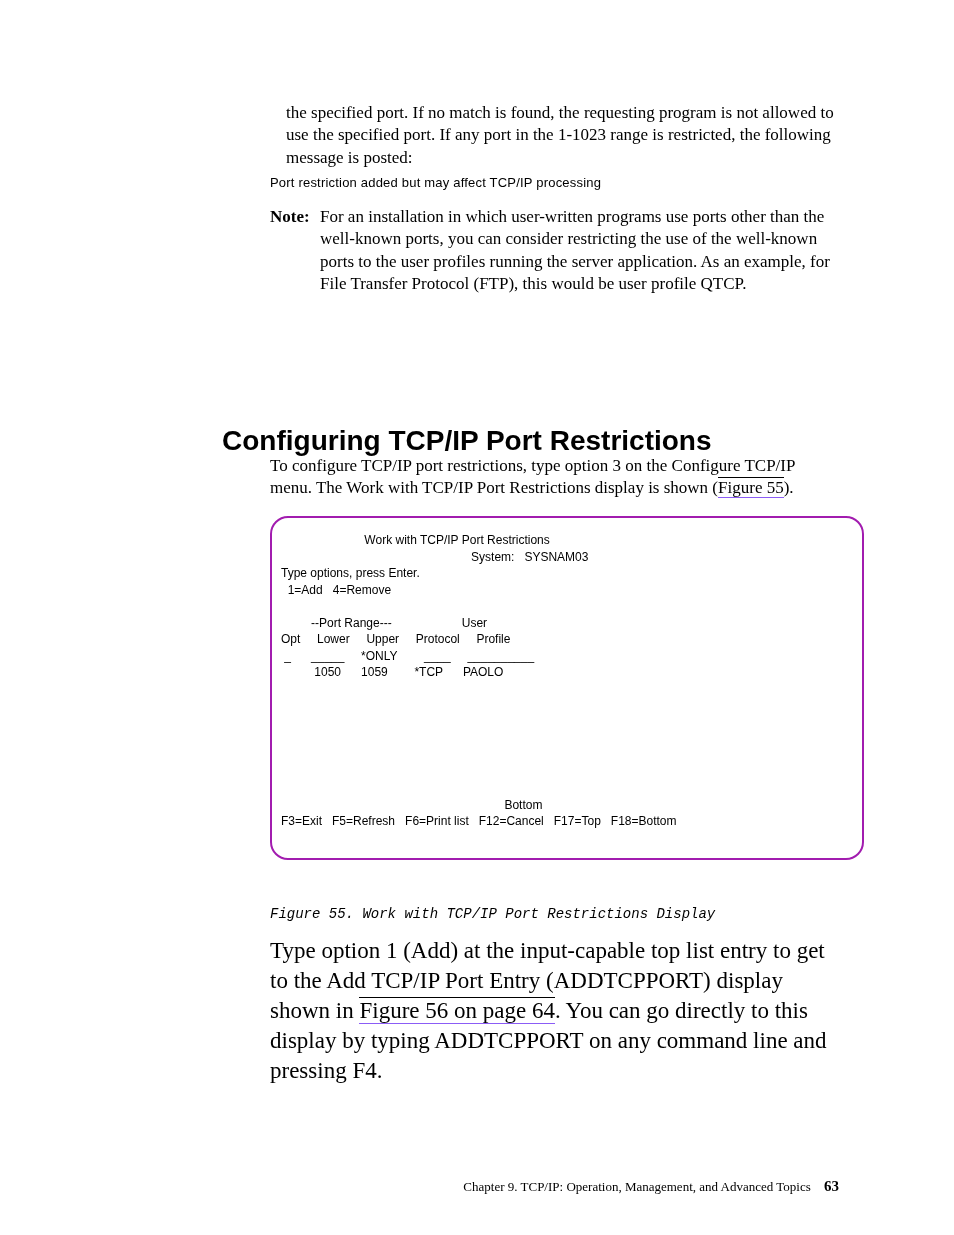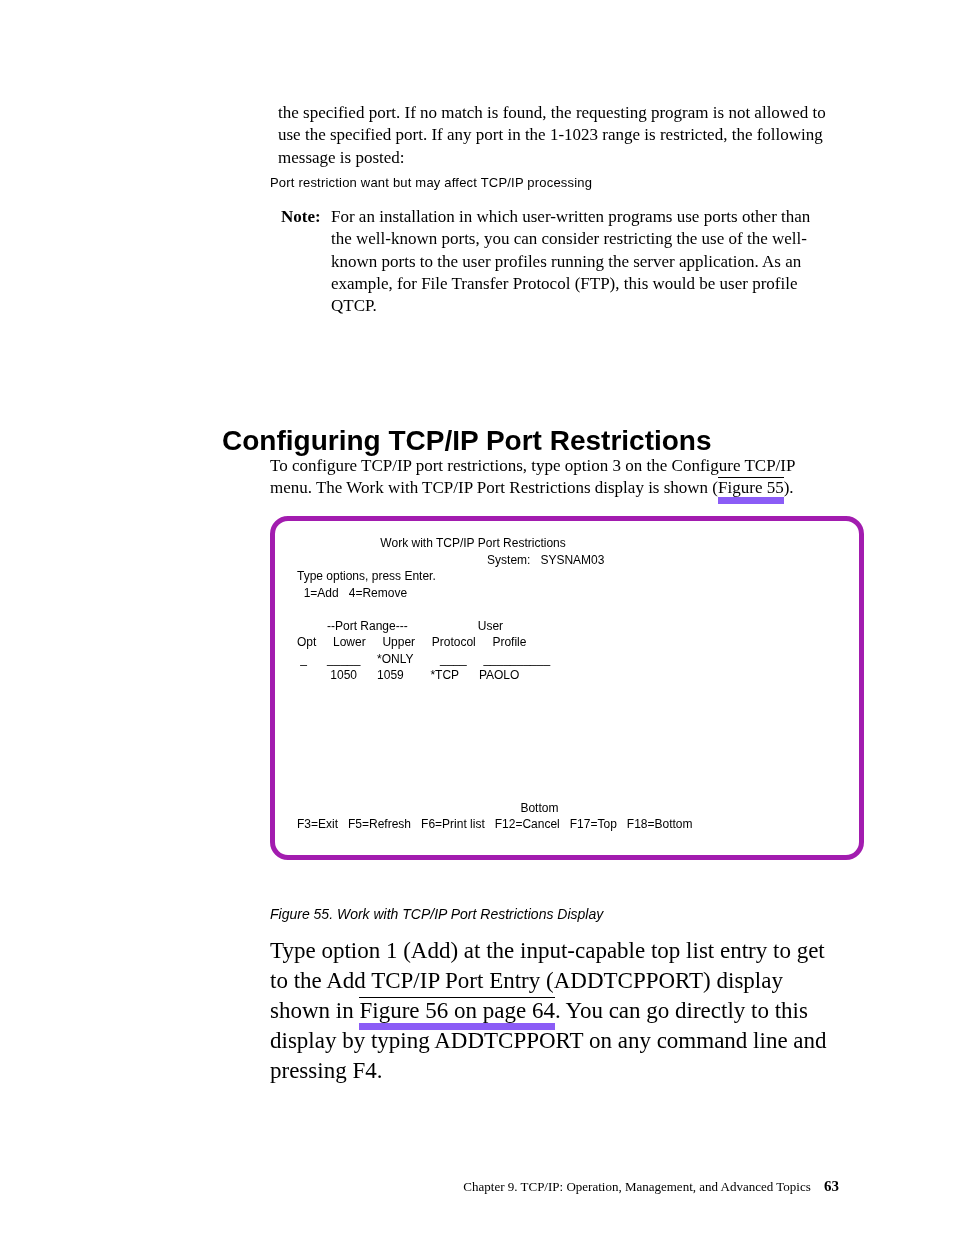--- a/index.html
+++ b/index.html
@@ -14,37 +14,37 @@
     }
     .content {
       position: absolute;
       left: 270px;
       top: 102px;
       width: 565px;
     }
     .intro-para {
       font-size: 17px;
       line-height: 1.32;
-      margin: 0 0 6px 8px;
+      margin: 0 0 6px 16px;
     }
     .code-line {
       font-family: "Arial", Helvetica, sans-serif;
       font-size: 13px;
       margin: 0 0 16px 0;
       letter-spacing: 0.2px;
     }
     .body-para {
       font-size: 17px;
       line-height: 1.3;
       margin: 0 0 14px 0;
     }
     .note-block {
       font-size: 17px;
       line-height: 1.3;
-      margin: 0 0 18px 11px;
+      margin: 0 0 18px 0;
     }
     .note-label {
       font-weight: bold;
       float: left;
       width: 50px;
     }
     .note-text {
       display: block;
       margin-left: 50px;
     }
@@ -62,44 +62,44 @@
       left: 270px;
       top: 455px;
       width: 555px;
       font-size: 17px;
       line-height: 1.3;
     }
     .link {
       color: #000;
       text-decoration: none;
       border-top: 1px solid #000;
-      border-bottom: 7px solid #8b5cf6;
+      border-bottom: 1px solid #8b5cf6;
       padding: 0;
     }
     .terminal-wrapper {
       position: absolute;
       left: 270px;
       top: 516px;
       width: 594px;
       height: 344px;
-      border: 5px solid #a21caf;
+      border: 2px solid #a21caf;
       border-radius: 18px;
       box-sizing: border-box;
-      padding: 14px 22px;
+      padding: 14px 9px;
       font-family: "Arial", Helvetica, sans-serif;
       font-size: 12px;
       line-height: 1.38;
       white-space: pre;
       overflow: hidden;
     }
     .figure-caption {
       position: absolute;
       left: 270px;
       top: 906px;
-      font-family: Liberation Sans, sans-serif;
+      font-family: Liberation Mono, monospace;
       font-style: italic;
       font-size: 14px;
     }
     .post-figure {
       position: absolute;
       left: 270px;
       top: 936px;
       width: 558px;
       font-size: 23px;
       line-height: 1.3;
@@ -116,21 +116,21 @@
       font-size: 15px;
       margin-left: 10px;
       margin-top: 8px;
     }
   </style>
 </head>
 <body>
 
 <div class="content">
   <p class="intro-para">the specified port. If no match is found, the requesting program is not allowed to use the specified port. If any port in the 1-1023 range is restricted, the following message is posted:</p>
-  <p class="code-line">Port restriction want but may affect TCP/IP processing</p>
+  <p class="code-line">Port restriction added but may affect TCP/IP processing</p>
   <div class="note-block">
     <span class="note-label">Note:</span>
     <span class="note-text">For an installation in which user-written programs use ports other than the well-known ports, you can consider restricting the use of the well-known ports to the user profiles running the server application. As an example, for File Transfer Protocol (FTP), this would be user profile QTCP.</span>
   </div>
 </div>
 
 <h2 class="section-heading">Configuring TCP/IP Port Restrictions</h2>
 
 <div class="section-content">
   <span>To configure TCP/IP port restrictions, type option 3 on the Configure TCP/IP menu. The Work with TCP/IP Port Restrictions display is shown (</span><a class="link">Figure 55</a><span>).</span>

